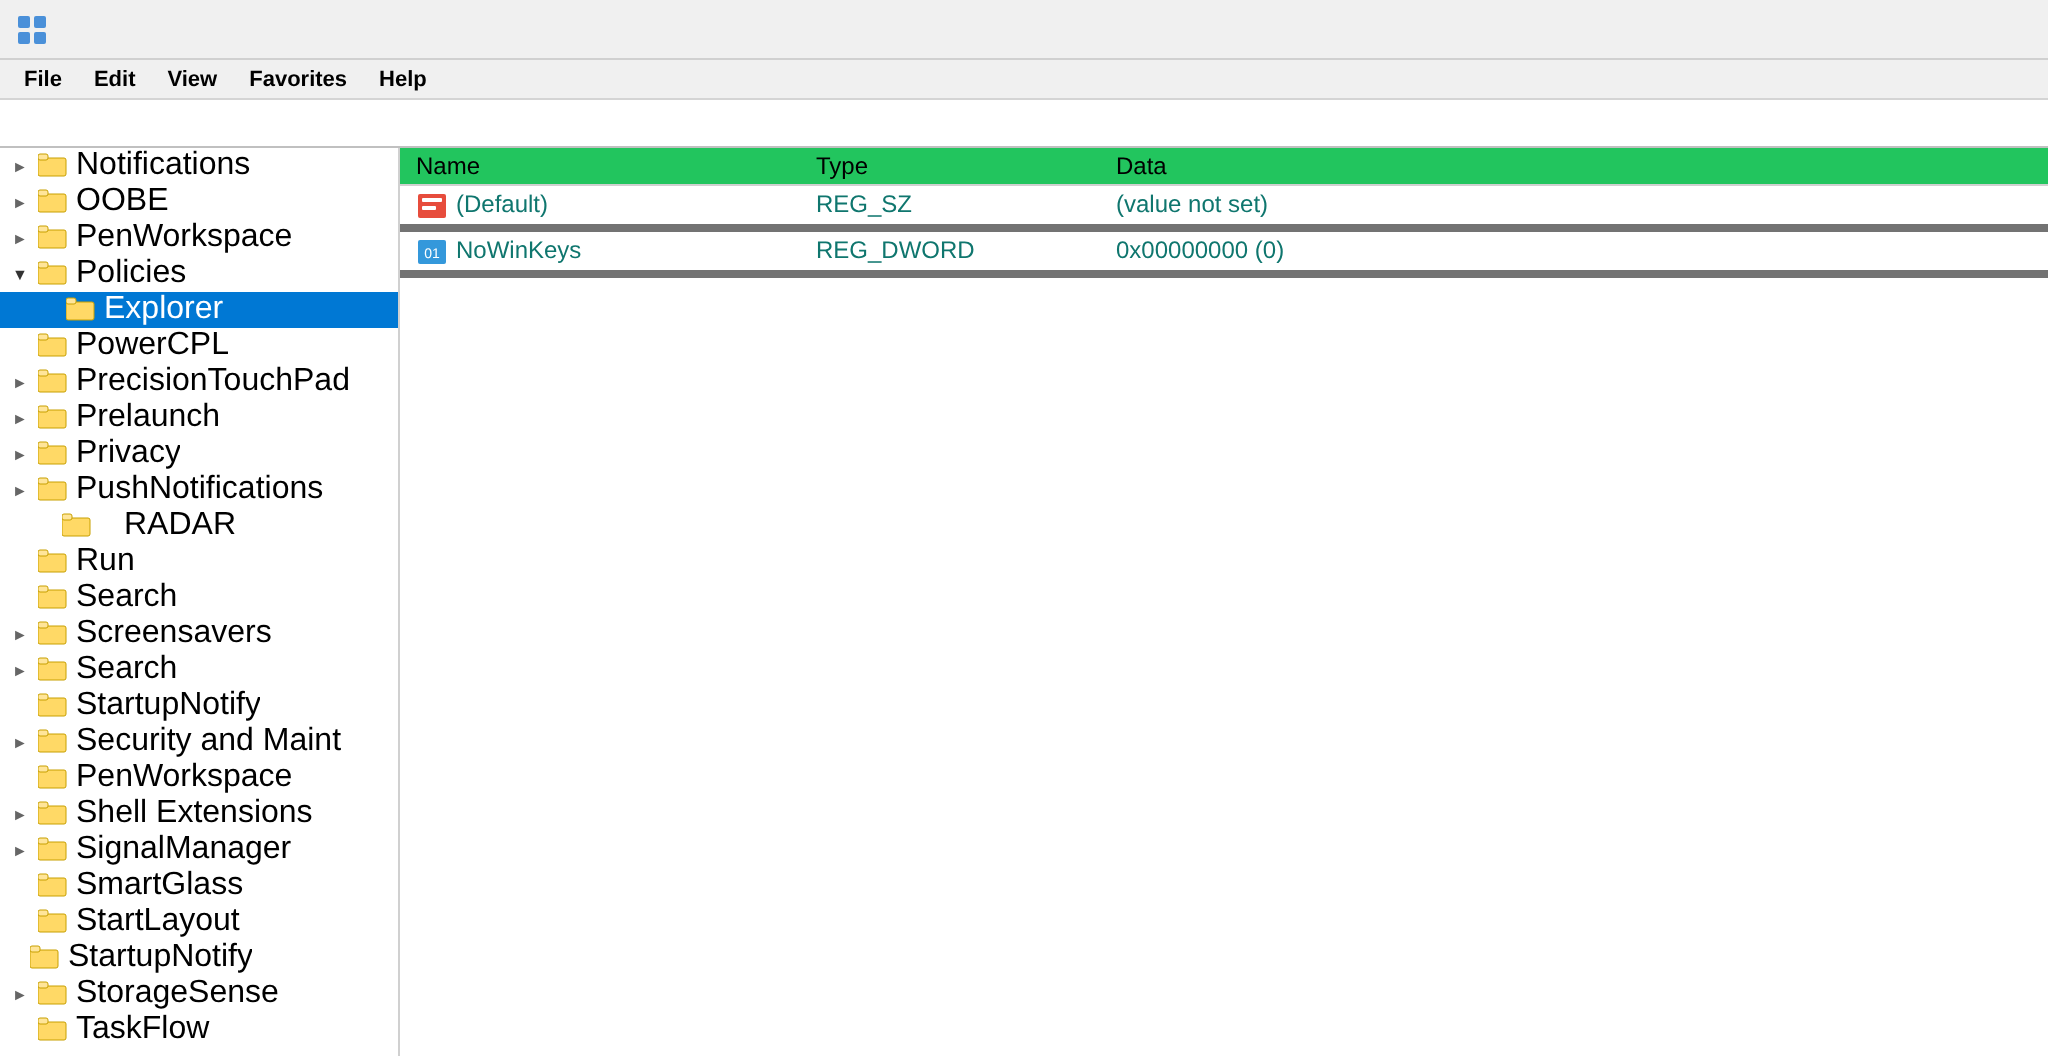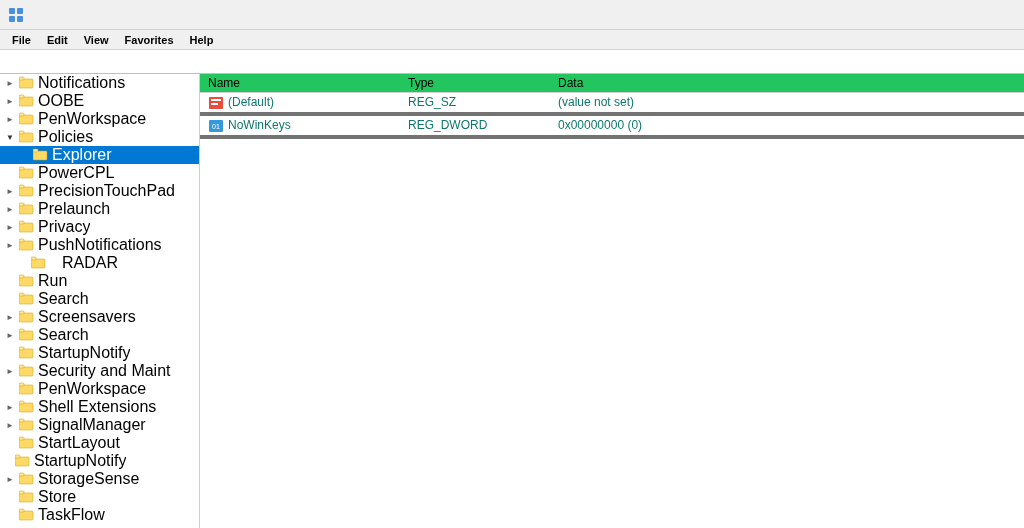--- a/index.html
+++ b/index.html
@@ -404,20 +404,30 @@
       <div class="tree-item" style="padding-left: 4px;">
         <span class="tree-arrow">►</span>
         <span class="tree-folder-icon">
           <svg width="16" height="14" viewBox="0 0 16 14">
     <rect x="0" y="3" width="14" height="9" rx="1" fill="#ffd966" stroke="#c8a000" stroke-width="0.5"></rect>
     <rect x="0" y="1" width="5" height="3" rx="1" fill="#ffe599" stroke="#c8a000" stroke-width="0.5"></rect>
   </svg>
         </span>
         <span class="tree-label">SignalManager</span>
       </div>
+      <div class="tree-item" style="padding-left: 4px;">
+        <span class="tree-arrow empty">►</span>
+        <span class="tree-folder-icon">
+          <svg width="16" height="14" viewBox="0 0 16 14">
+    <rect x="0" y="3" width="14" height="9" rx="1" fill="#ffd966" stroke="#c8a000" stroke-width="0.5"></rect>
+    <rect x="0" y="1" width="5" height="3" rx="1" fill="#ffe599" stroke="#c8a000" stroke-width="0.5"></rect>
+  </svg>
+        </span>
+        <span class="tree-label">SmartGlass</span>
+      </div>
       <div class="tree-item" style="padding-left: 4px; text-align: right;">
         <span class="tree-arrow empty">►</span>
         <span class="tree-folder-icon">
           <svg width="16" height="14" viewBox="0 0 16 14">
     <rect x="0" y="3" width="14" height="9" rx="1" fill="#ffd966" stroke="#c8a000" stroke-width="0.5"></rect>
     <rect x="0" y="1" width="5" height="3" rx="1" fill="#ffe599" stroke="#c8a000" stroke-width="0.5"></rect>
   </svg>
         </span>
         <span class="tree-label">StartLayout</span>
       </div>
@@ -433,30 +443,20 @@
       </div>
       <div class="tree-item" style="padding-left: 4px;">
         <span class="tree-arrow">►</span>
         <span class="tree-folder-icon">
           <svg width="16" height="14" viewBox="0 0 16 14">
     <rect x="0" y="3" width="14" height="9" rx="1" fill="#ffd966" stroke="#c8a000" stroke-width="0.5"></rect>
     <rect x="0" y="1" width="5" height="3" rx="1" fill="#ffe599" stroke="#c8a000" stroke-width="0.5"></rect>
   </svg>
         </span>
         <span class="tree-label">StorageSense</span>
-      </div>
-      <div class="tree-item" style="padding-left: 4px;">
-        <span class="tree-arrow empty">►</span>
-        <span class="tree-folder-icon">
-          <svg width="16" height="14" viewBox="0 0 16 14">
-    <rect x="0" y="3" width="14" height="9" rx="1" fill="#ffd966" stroke="#c8a000" stroke-width="0.5"></rect>
-    <rect x="0" y="1" width="5" height="3" rx="1" fill="#ffe599" stroke="#c8a000" stroke-width="0.5"></rect>
-  </svg>
-        </span>
-        <span class="tree-label">Store</span>
       </div>
       <div class="tree-item" style="padding-left: 4px;">
         <span class="tree-arrow empty">►</span>
         <span class="tree-folder-icon">
           <svg width="16" height="14" viewBox="0 0 16 14">
     <rect x="0" y="3" width="14" height="9" rx="1" fill="#ffd966" stroke="#c8a000" stroke-width="0.5"></rect>
     <rect x="0" y="1" width="5" height="3" rx="1" fill="#ffe599" stroke="#c8a000" stroke-width="0.5"></rect>
   </svg>
         </span>
         <span class="tree-label">TaskFlow</span>

